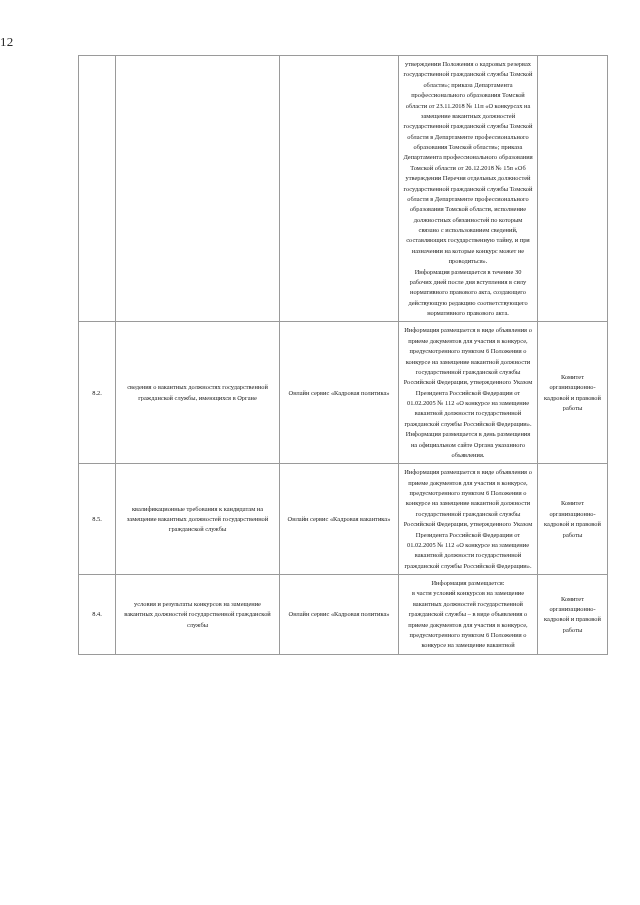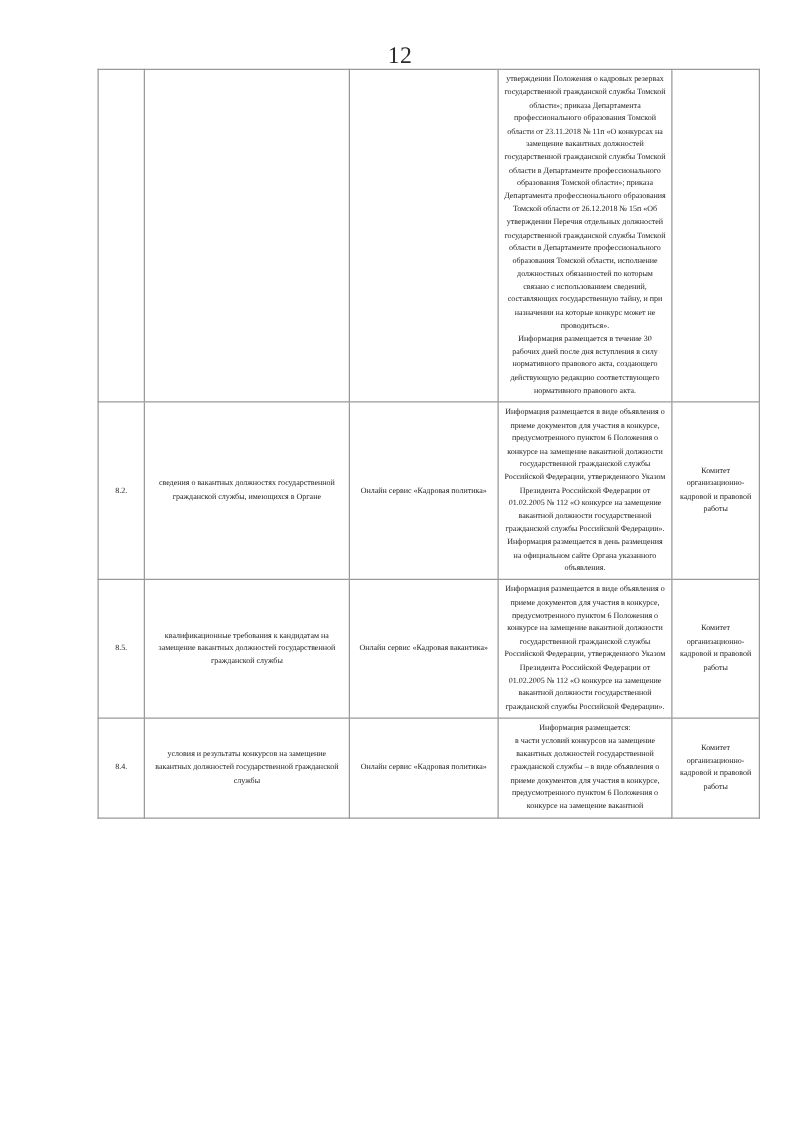--- a/index.html
+++ b/index.html
@@ -19,22 +19,21 @@
     width: 640px;
     height: 905px;
     background: #ffffff;
     box-sizing: border-box;
   }
   .page-number {
     position: absolute;
     top: 34px;
     left: 0;
     width: 640px;
-    text-align: center;
-    font-size: 19px;
+    font-size: 13px;
     color: #2b2b2b;
     letter-spacing: 0.3px;
   }
   .table-wrap {
     position: absolute;
     top: 55px;
     left: 78px;
     width: 484px;
   }
   table.doc-table {

